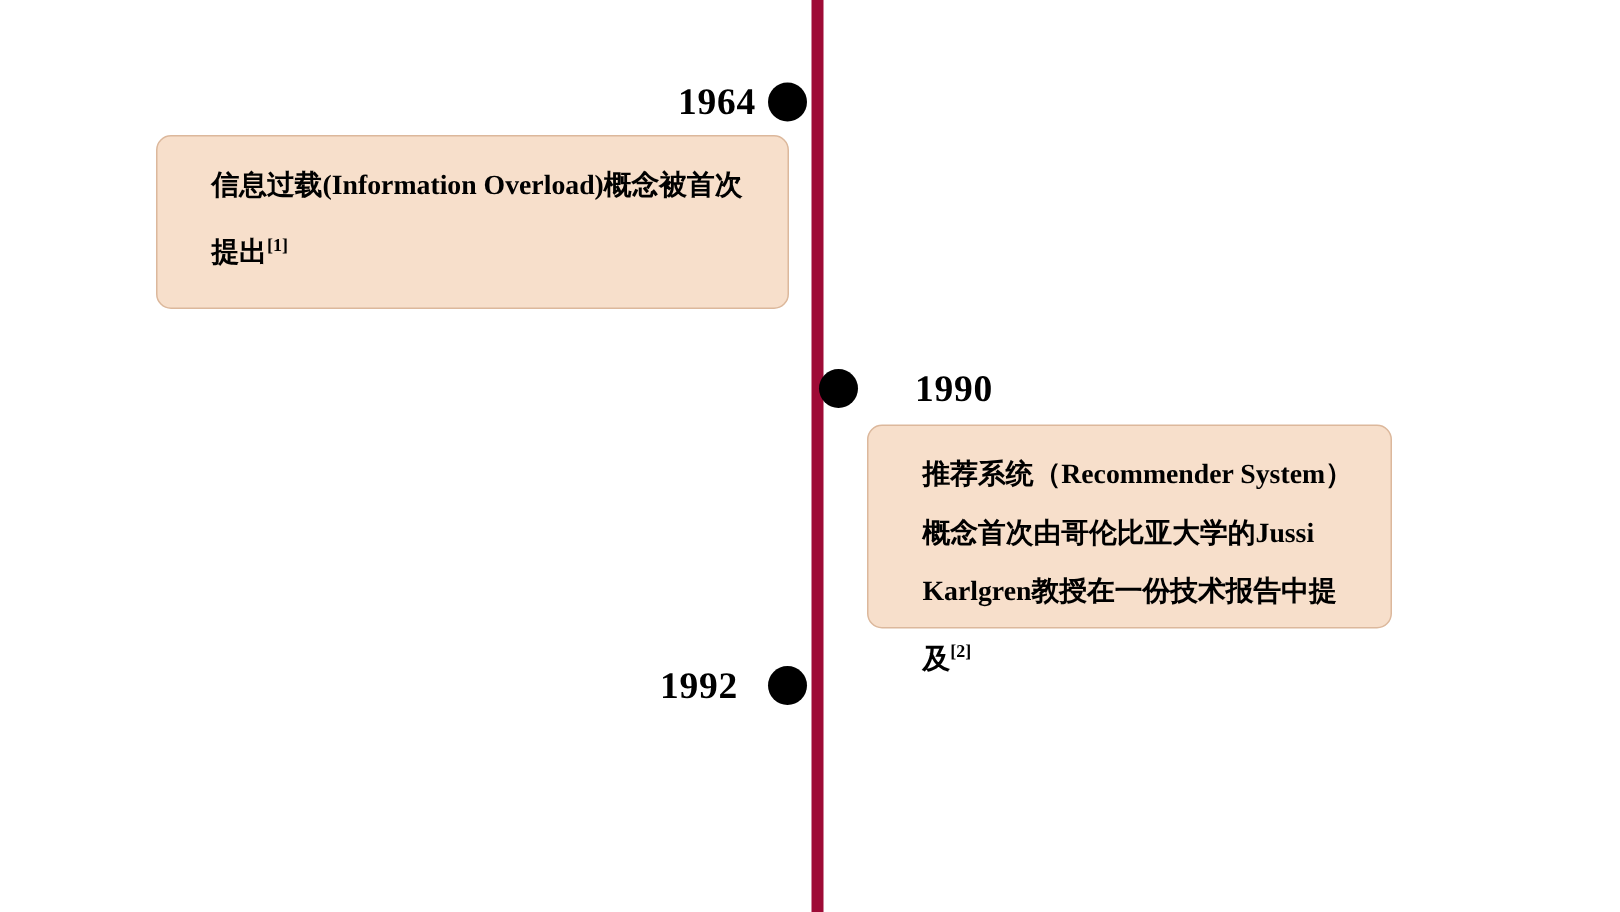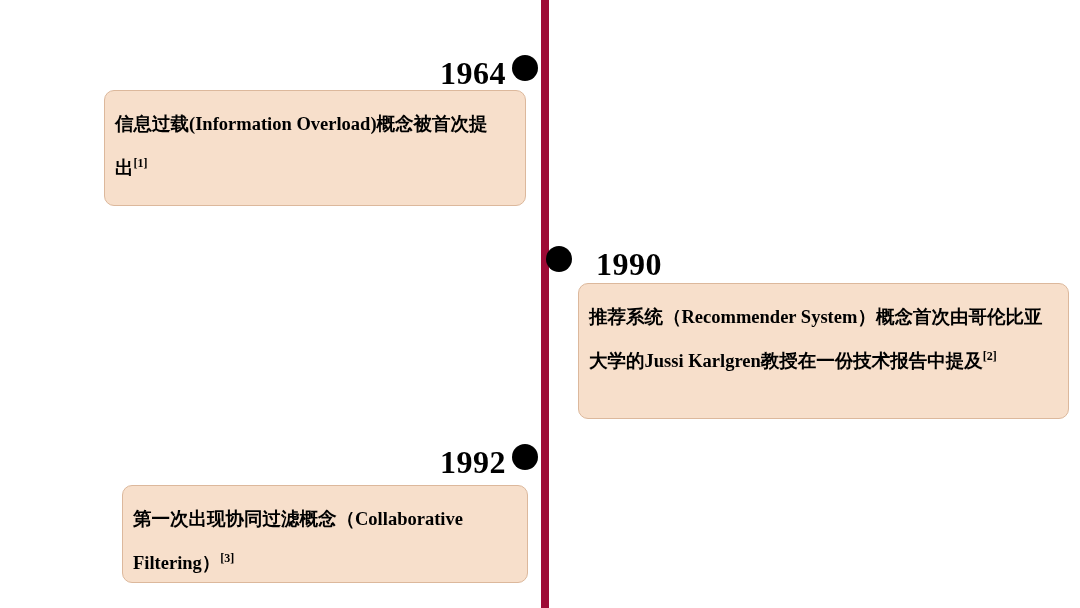--- a/index.html
+++ b/index.html
@@ -33,50 +33,50 @@
     border-radius: 50%;
     background: #000000;
   }
   .node-1964 { left: 512px; top: 55px; }
   .node-1990 { left: 546px; top: 246px; }
   .node-1992 { left: 512px; top: 444px; }
 
   .year {
     position: absolute;
     font-weight: bold;
-    font-size: 32px;
+    font-size: 25px;
     color: #000000;
     letter-spacing: 0.5px;
   }
   .year-1964 { left: 440px; top: 55px; width: 64px; text-align: right; }
   .year-1990 { left: 582px; top: 246px; width: 80px; text-align: right; }
   .year-1992 { left: 440px; top: 444px; width: 64px; }
 
   .card {
     position: absolute;
     background: #f7dfcb;
     border: 1px solid #dcb89c;
     border-radius: 10px;
     box-sizing: border-box;
     font-weight: bold;
     font-size: 18.5px;
     line-height: 39px;
     color: #000000;
-    padding: 14px 22px 14px 10px;
+    padding: 14px 22px 14px 36px;
   }
   .card-1964 {
     left: 104px;
     top: 90px;
     width: 422px;
     height: 116px;
   }
   .card-1990 {
     left: 578px;
     top: 283px;
-    width: 491px;
+    width: 350px;
     height: 136px;
   }
   .card-1992 {
     left: 122px;
     top: 485px;
     width: 406px;
     height: 98px;
   }
   .sup {
     font-size: 12px;
@@ -94,15 +94,14 @@
   <div class="node node-1964"></div>
   <div class="year year-1964">1964</div>
   <div class="card card-1964"><span>信息过载(Information Overload)概念被首次提出</span><span class="sup">[1]</span></div>
 
   <div class="node node-1990"></div>
   <div class="year year-1990">1990</div>
   <div class="card card-1990"><span>推荐系统（Recommender System）概念首次由哥伦比亚大学的Jussi Karlgren教授在一份技术报告中提及</span><span class="sup">[2]</span></div>
 
   <div class="node node-1992"></div>
   <div class="year year-1992">1992</div>
-  <div class="card card-1992"><span>第一次出现协同过滤概念（Collaborative Filtering）</span><span class="sup">[3]</span></div>
 
 </div>
 
 </body></html>

